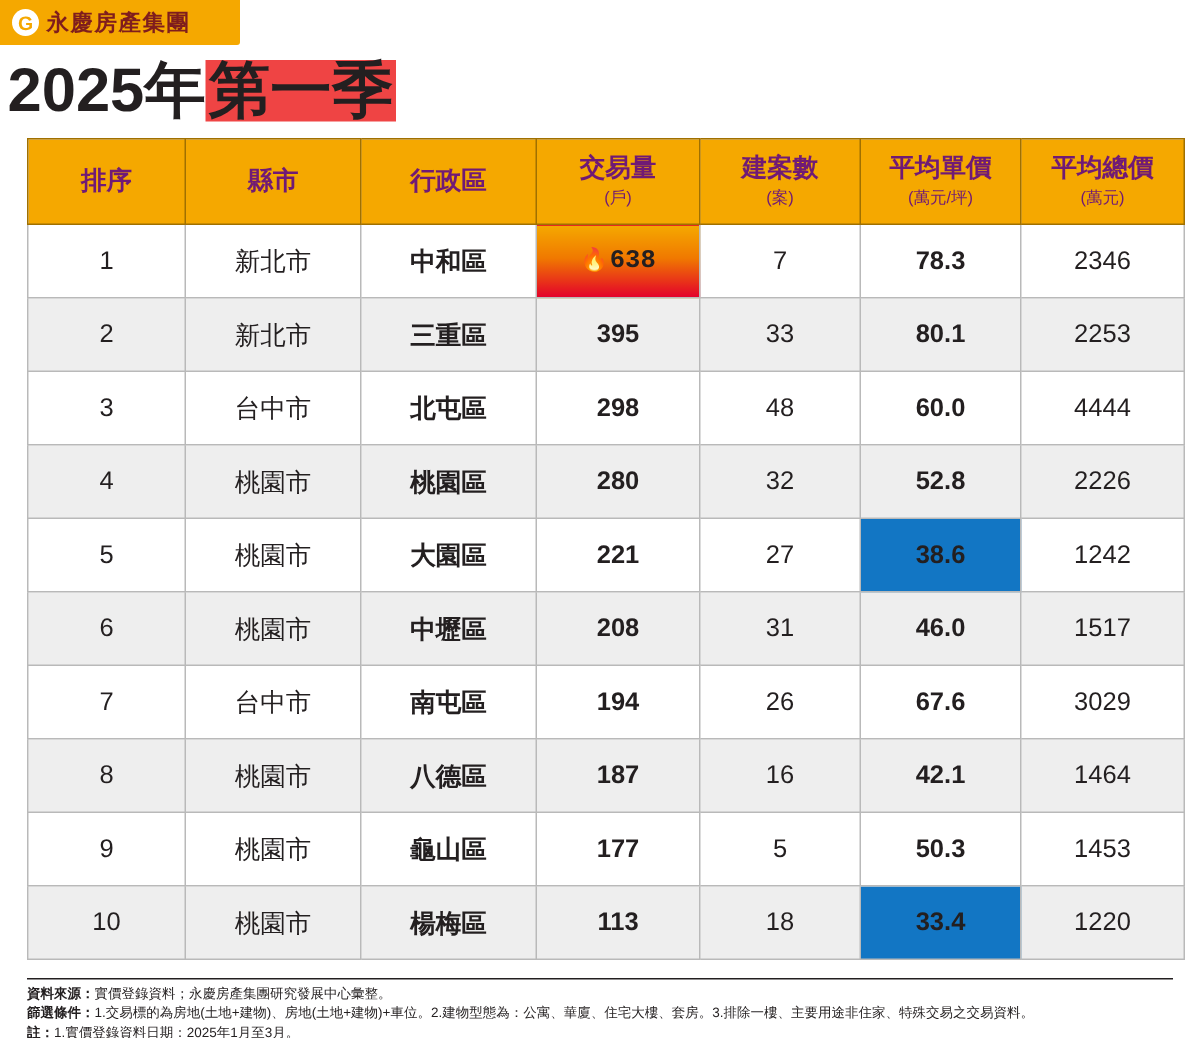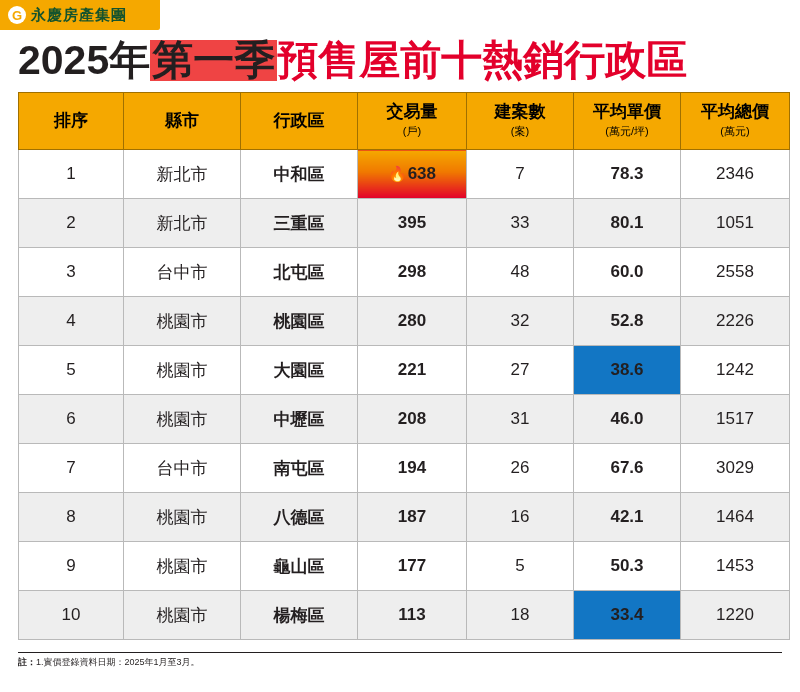--- a/index.html
+++ b/index.html
@@ -41,31 +41,31 @@
     color: #f5a800;
     font-size: 13px;
     font-weight: bold;
     display: flex;
     align-items: center;
     justify-content: center;
     margin-right: 5px;
     flex: none;
   }
   .logo-text {
-    color: #14532d;
+    color: #7f1d1d;
     font-size: 15px;
     font-weight: bold;
     letter-spacing: 1px;
     white-space: nowrap;
   }
   
   .title {
     position: absolute;
     top: 36px;
-    left: 18px;
+    left: 5px;
     width: 764px;
     height: 48px;
     display: flex;
     align-items: center;
     white-space: nowrap;
     text-align: center;
   }
   .title span {
     font-size: 41px;
     font-weight: bold;
@@ -94,21 +94,21 @@
     table-layout: fixed;
   }
   table.main th, table.main td {
     border: 1px solid #b9b9b9;
     text-align: center;
     vertical-align: middle;
     padding: 0;
   }
   table.main thead th {
     background: #f5a800;
-    color: #000000;
+    color: #701a75;
     height: 56px;
     border: 1px solid #a07000;
     font-size: 17px;
     font-weight: bold;
     margin-left: 36px;
   }
   .th-main { display: block; font-size: 17px; font-weight: bold; line-height: 1.1; }
   .th-sub { display: block; font-size: 11px; font-weight: normal; margin-top: 2px; }
   table.main tbody td {
     height: 48px;
@@ -121,20 +121,21 @@
   td.city { font-size: 17px; }
   td.district { font-weight: bold; font-size: 17px; }
   td.deals { font-weight: bold; }
   td.cases { font-weight: normal; }
   td.unitprice { font-weight: bold; }
   td.total { font-weight: normal; }
   td.hot {
     background: linear-gradient(to bottom, #f5a800 0%, #f07900 45%, #e3002b 100%) !important;
     color: #ffffff;
     font-weight: bold;
+    font-family: Liberation Mono, monospace;
   }
   td.hot .flame { margin-right: 1px; font-size: 15px; }
   td.blue {
     background: #1276c4 !important;
     color: #ffffff;
     font-weight: bold;
   }
   
   .notes {
     position: absolute;
@@ -156,21 +157,20 @@
 <div class="page">
 
   <div class="logo-bar">
     <div class="logo-mark">G</div>
     <div class="logo-text">永慶房產集團</div>
   </div>
 
   <div class="title">
     <span class="t-black">2025年</span>
       <span class="t-hl">第一季</span>
-      <span class="t-red">預售屋前十熱銷行政區</span>
   </div>
 
   <div class="table-wrap">
     <table class="main">
       <thead>
         <tr>
           <th style="width:104px">
             <span class="th-main">排序</span>
           </th>
           <th style="width:116px">
@@ -209,31 +209,31 @@
           <td class="total">2346</td>
         </tr>
 
         <tr class="even">
           <td class="rank">2</td>
           <td class="city">新北市</td>
           <td class="district">三重區</td>
           <td class="deals">395</td>
           <td class="cases">33</td>
           <td class="unitprice">80.1</td>
-          <td class="total">1051</td>
+          <td class="total">2253</td>
         </tr>
 
         <tr class="odd">
           <td class="rank">3</td>
           <td class="city">台中市</td>
           <td class="district">北屯區</td>
           <td class="deals">298</td>
           <td class="cases">48</td>
           <td class="unitprice">60.0</td>
-          <td class="total">2558</td>
+          <td class="total">4444</td>
         </tr>
 
         <tr class="even">
           <td class="rank">4</td>
           <td class="city">桃園市</td>
           <td class="district">桃園區</td>
           <td class="deals">280</td>
           <td class="cases">32</td>
           <td class="unitprice">52.8</td>
           <td class="total">2226</td>
@@ -297,16 +297,18 @@
           <td class="cases">18</td>
           <td class="unitprice blue">33.4</td>
           <td class="total">1220</td>
         </tr>
 
       </tbody>
     </table>
   </div>
 
   <div class="notes">
+    <div><b>資料來源：</b><span>實價登錄資料；永慶房產集團研究發展中心彙整。</span></div>
+    <div><b>篩選條件：</b><span>1.交易標的為房地(土地+建物)、房地(土地+建物)+車位。2.建物型態為：公寓、華廈、住宅大樓、套房。3.排除一樓、主要用途非住家、特殊交易之交易資料。</span></div>
     <div><b>註：</b><span>1.實價登錄資料日期：2025年1月至3月。</span></div>
   </div>
 
 </div>
 
 </body></html>

